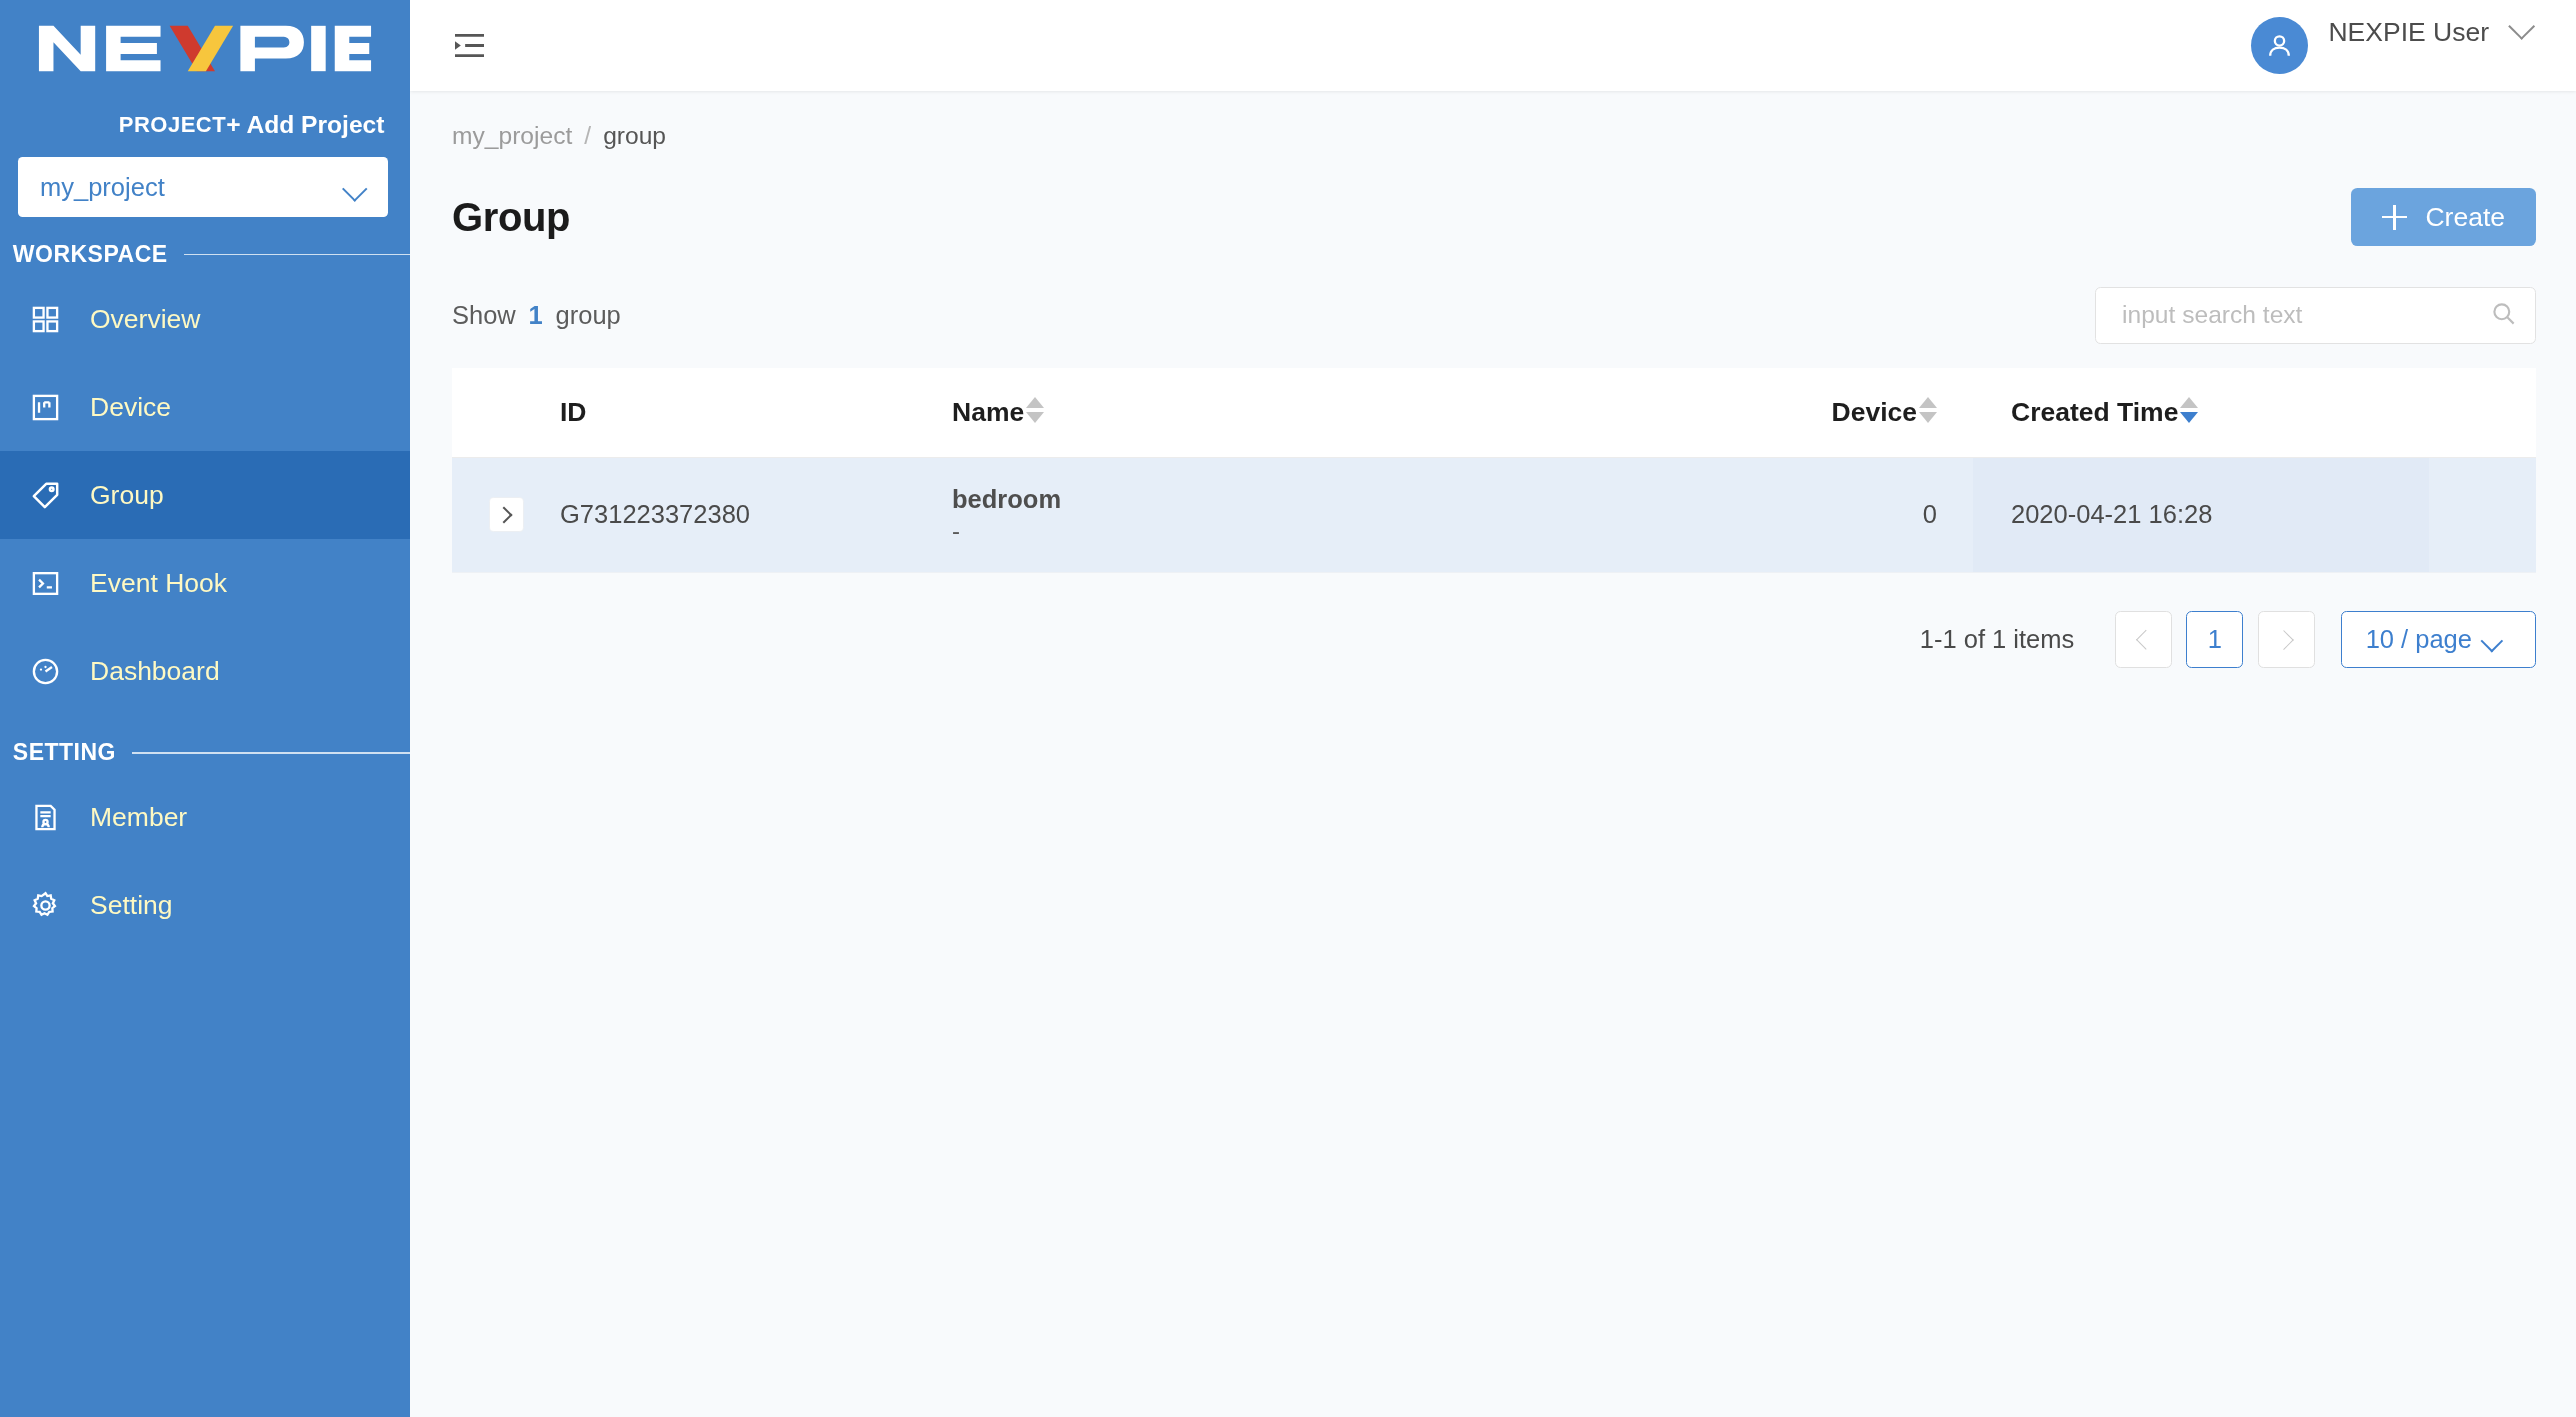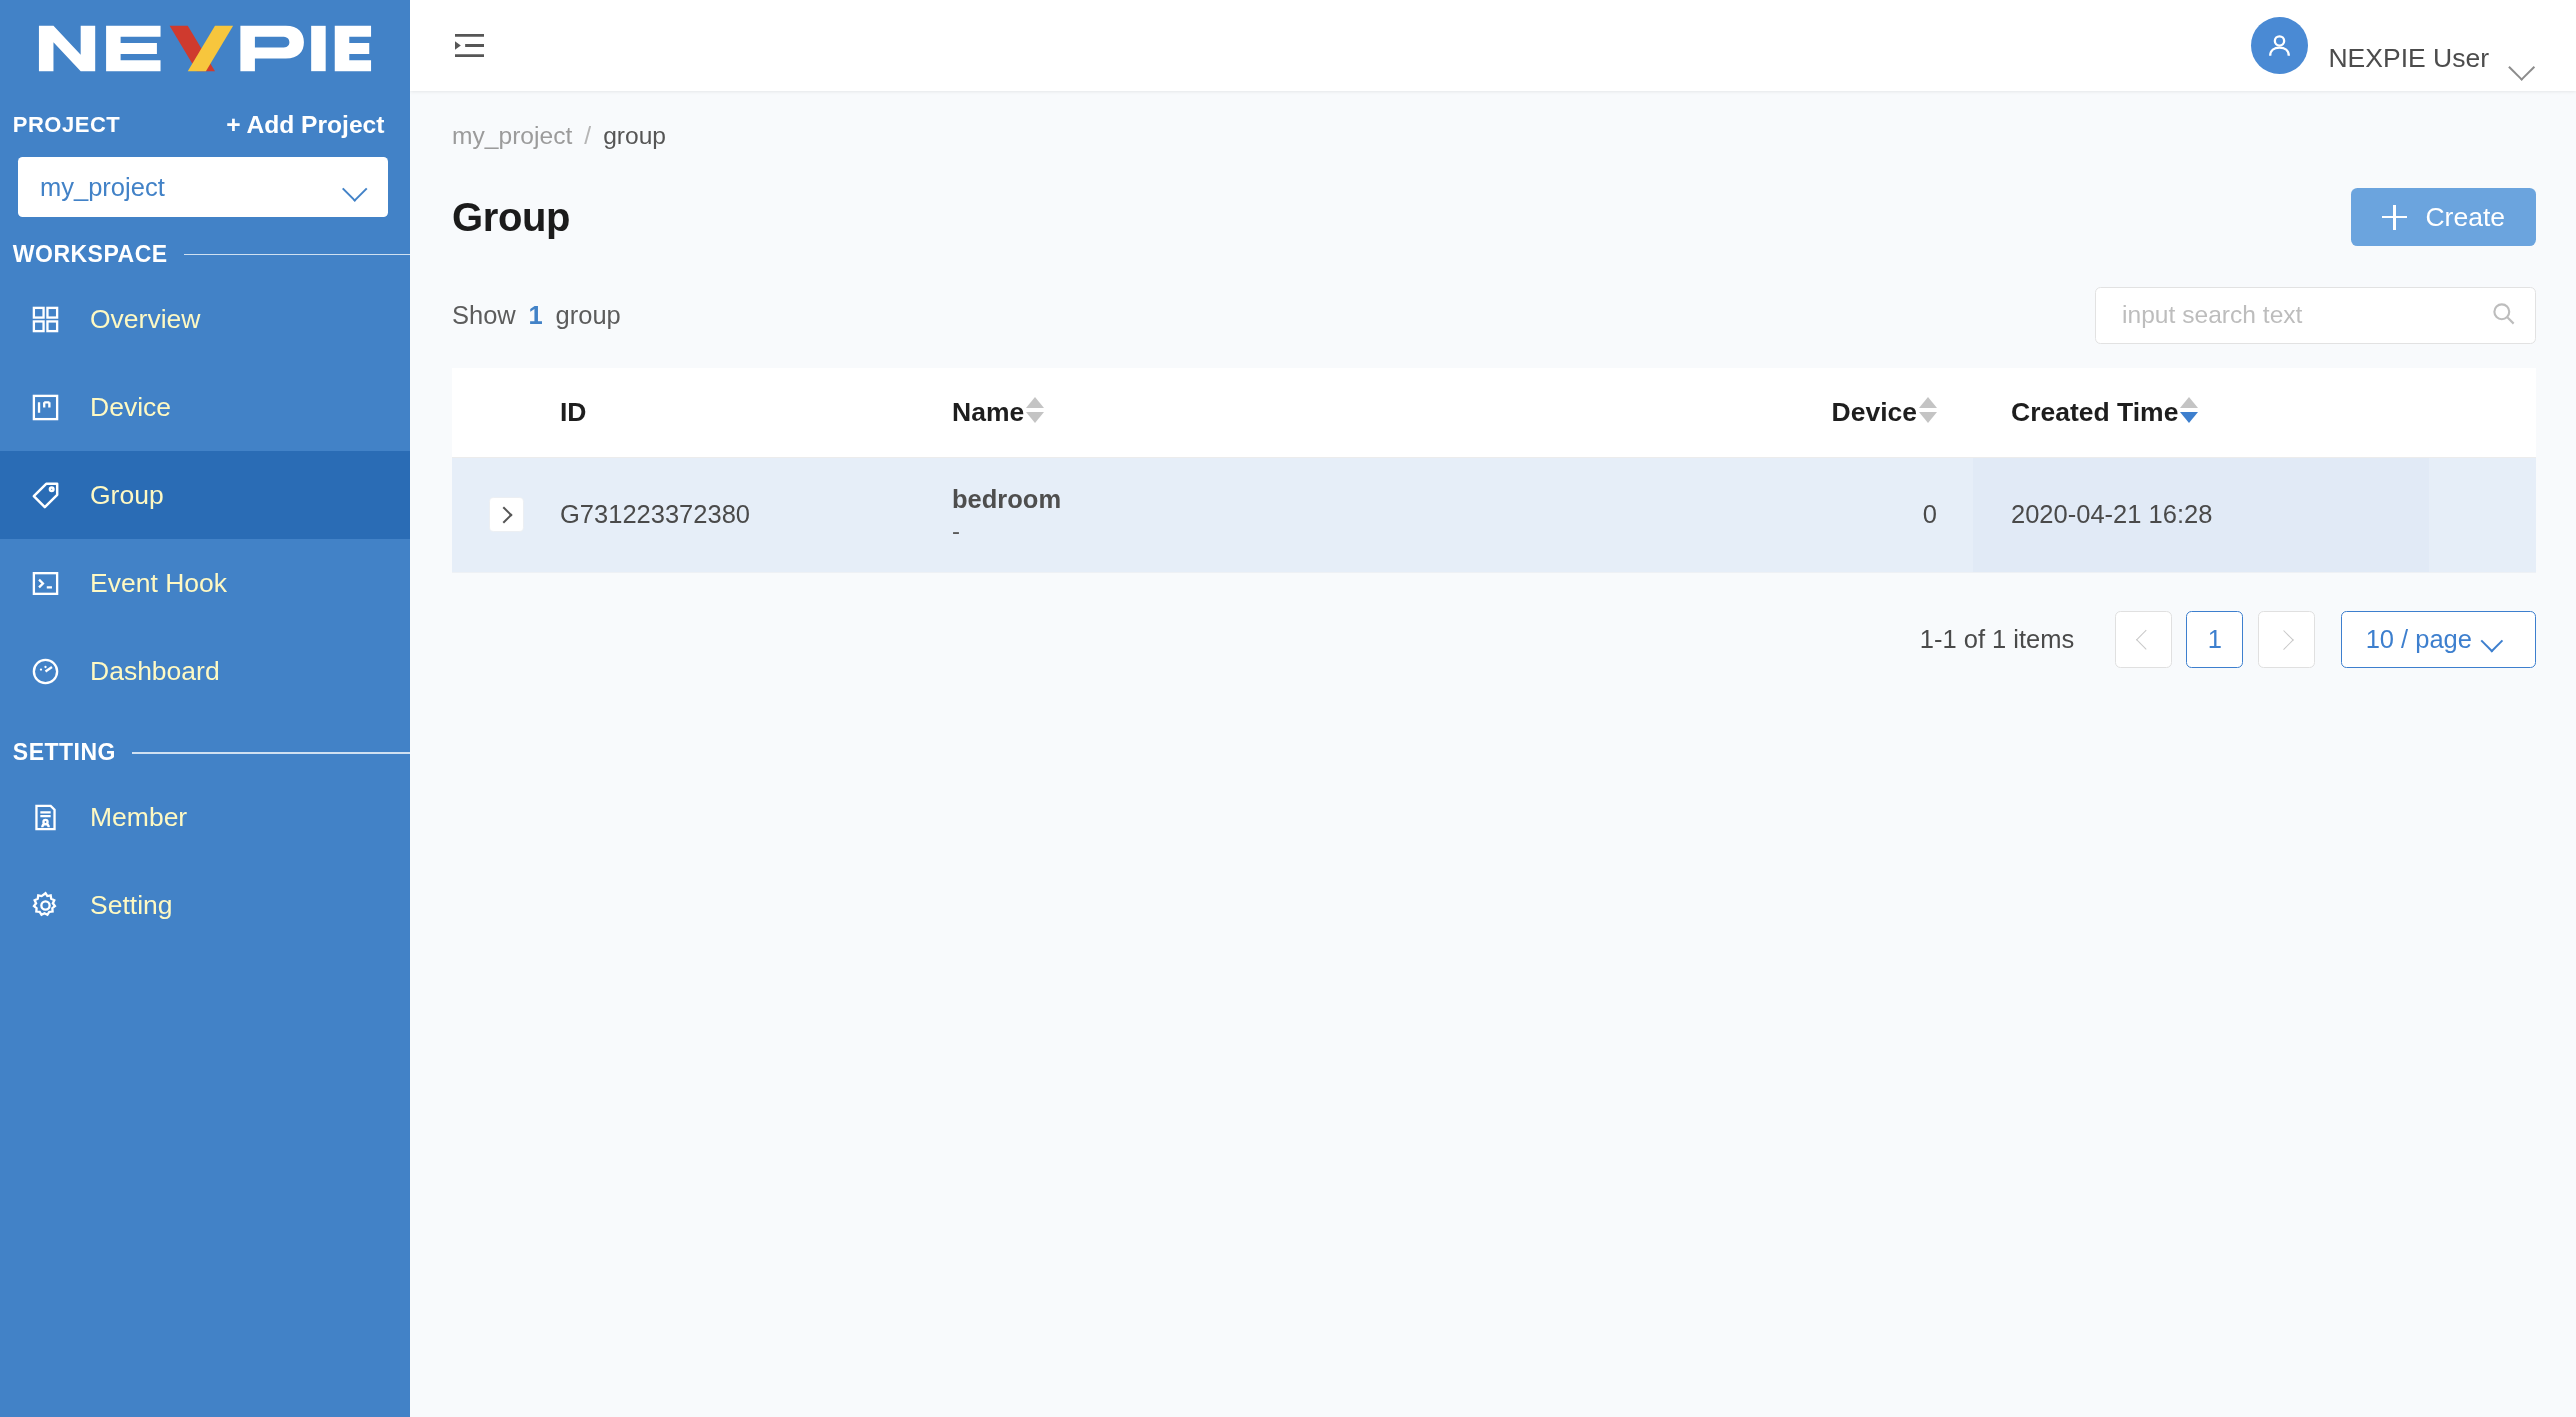--- a/index.html
+++ b/index.html
@@ -25,21 +25,21 @@
     display: flex;
     align-items: center;
     justify-content: center;
     padding-top: 5.5px;
   }
   .logo { display: block; }
 
   .project-head {
     display: flex;
     align-items: center;
-    justify-content: space-between;
+    justify-content: flex-end;
     padding: 20px 25.5px 0 12.8px;
   }
   .project-label {
     color: #ffffff;
     font-size: 22px;
     font-weight: bold;
     letter-spacing: 0.5px;
   }
   .add-project {
     color: #ffffff;
@@ -132,21 +132,21 @@
     justify-content: space-between;
     padding: 0 40px 0 42px;
     box-shadow: 0 0.9px 3.6px rgba(0,0,0,0.10);
     position: relative;
     z-index: 3;
   }
   .fold-icon { cursor: pointer; width: 35px; height: 29px; }
 
   .user-area {
     display: flex;
-    align-items: flex-end;
+    align-items: flex-start;
     gap: 20px;
     cursor: pointer;
   }
   .avatar {
     width: 57px; height: 57px;
     border-radius: 50%;
     background: #4a8ad4;
     display: flex; align-items: center; justify-content: center;
   }
   .user-name {

